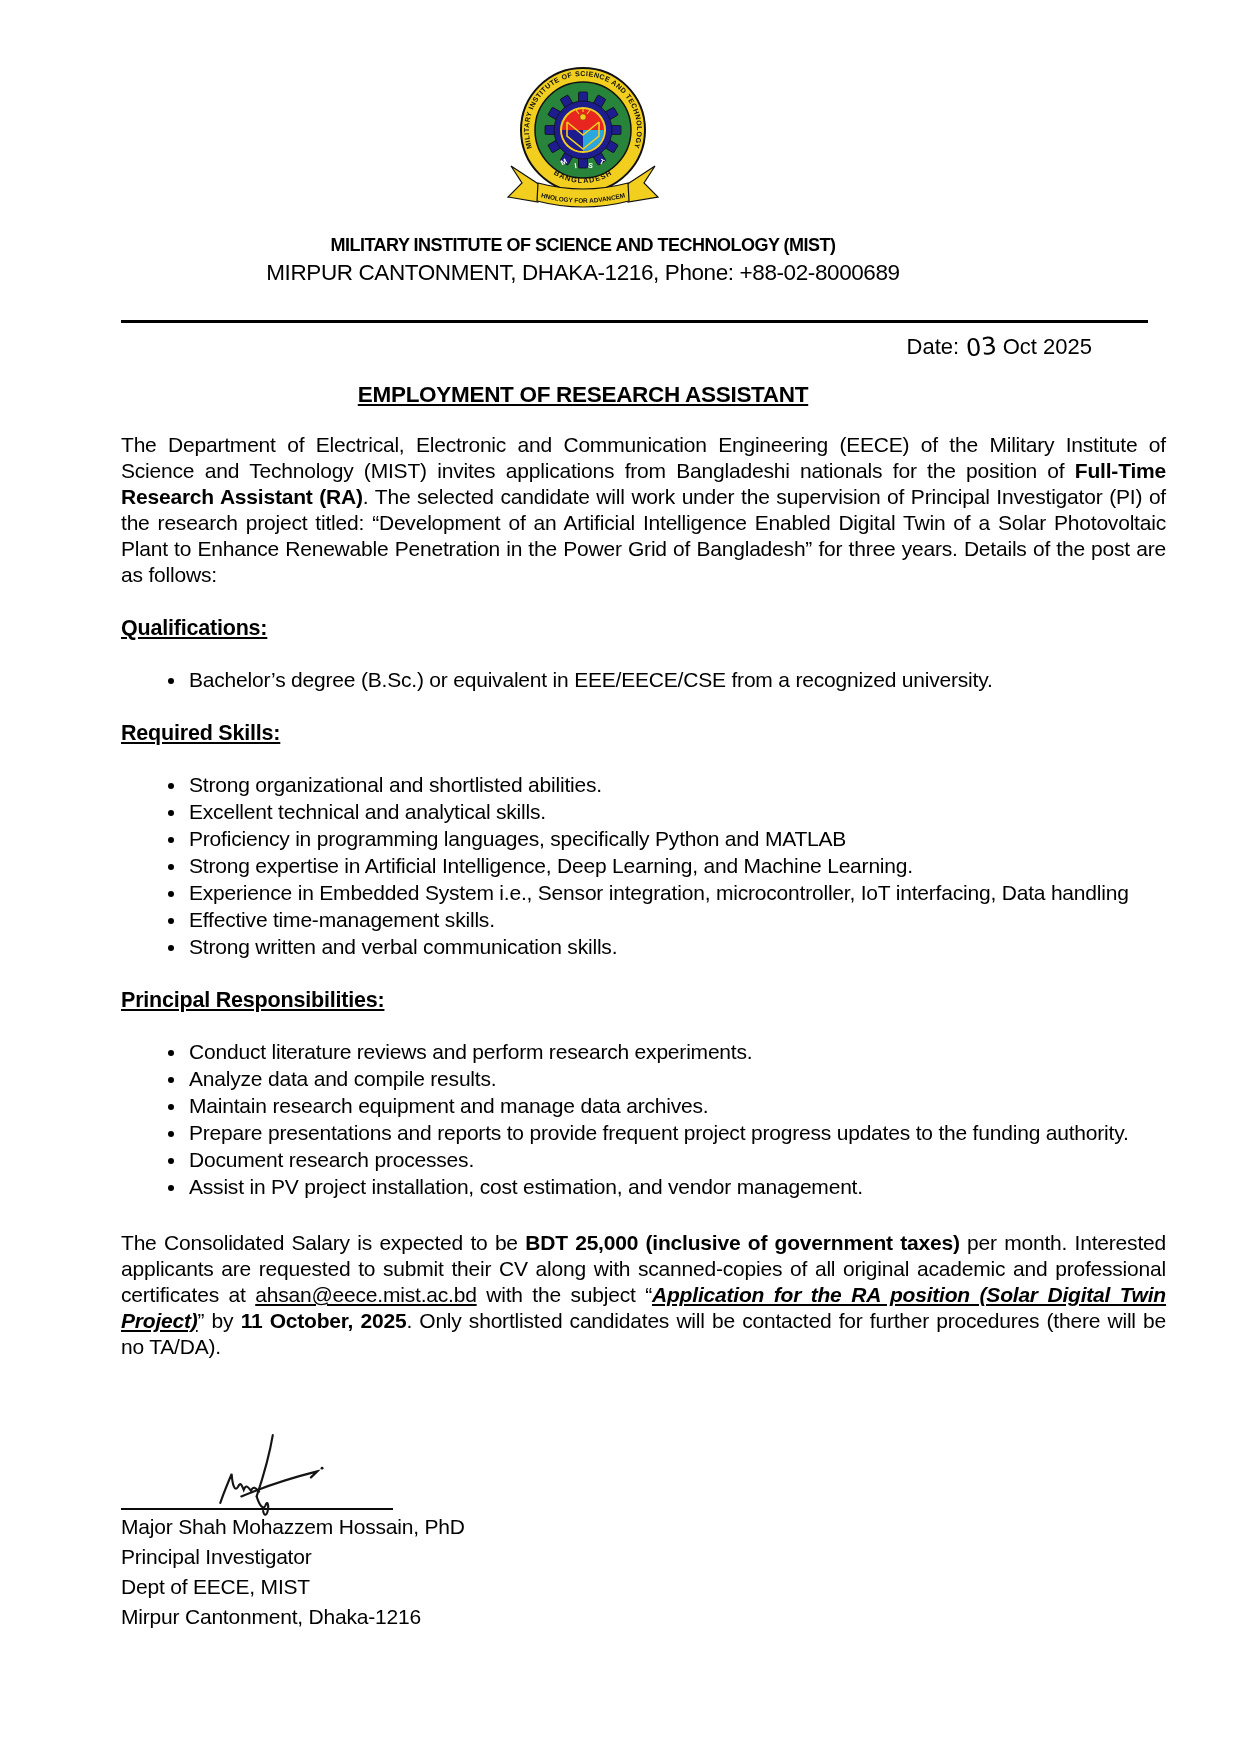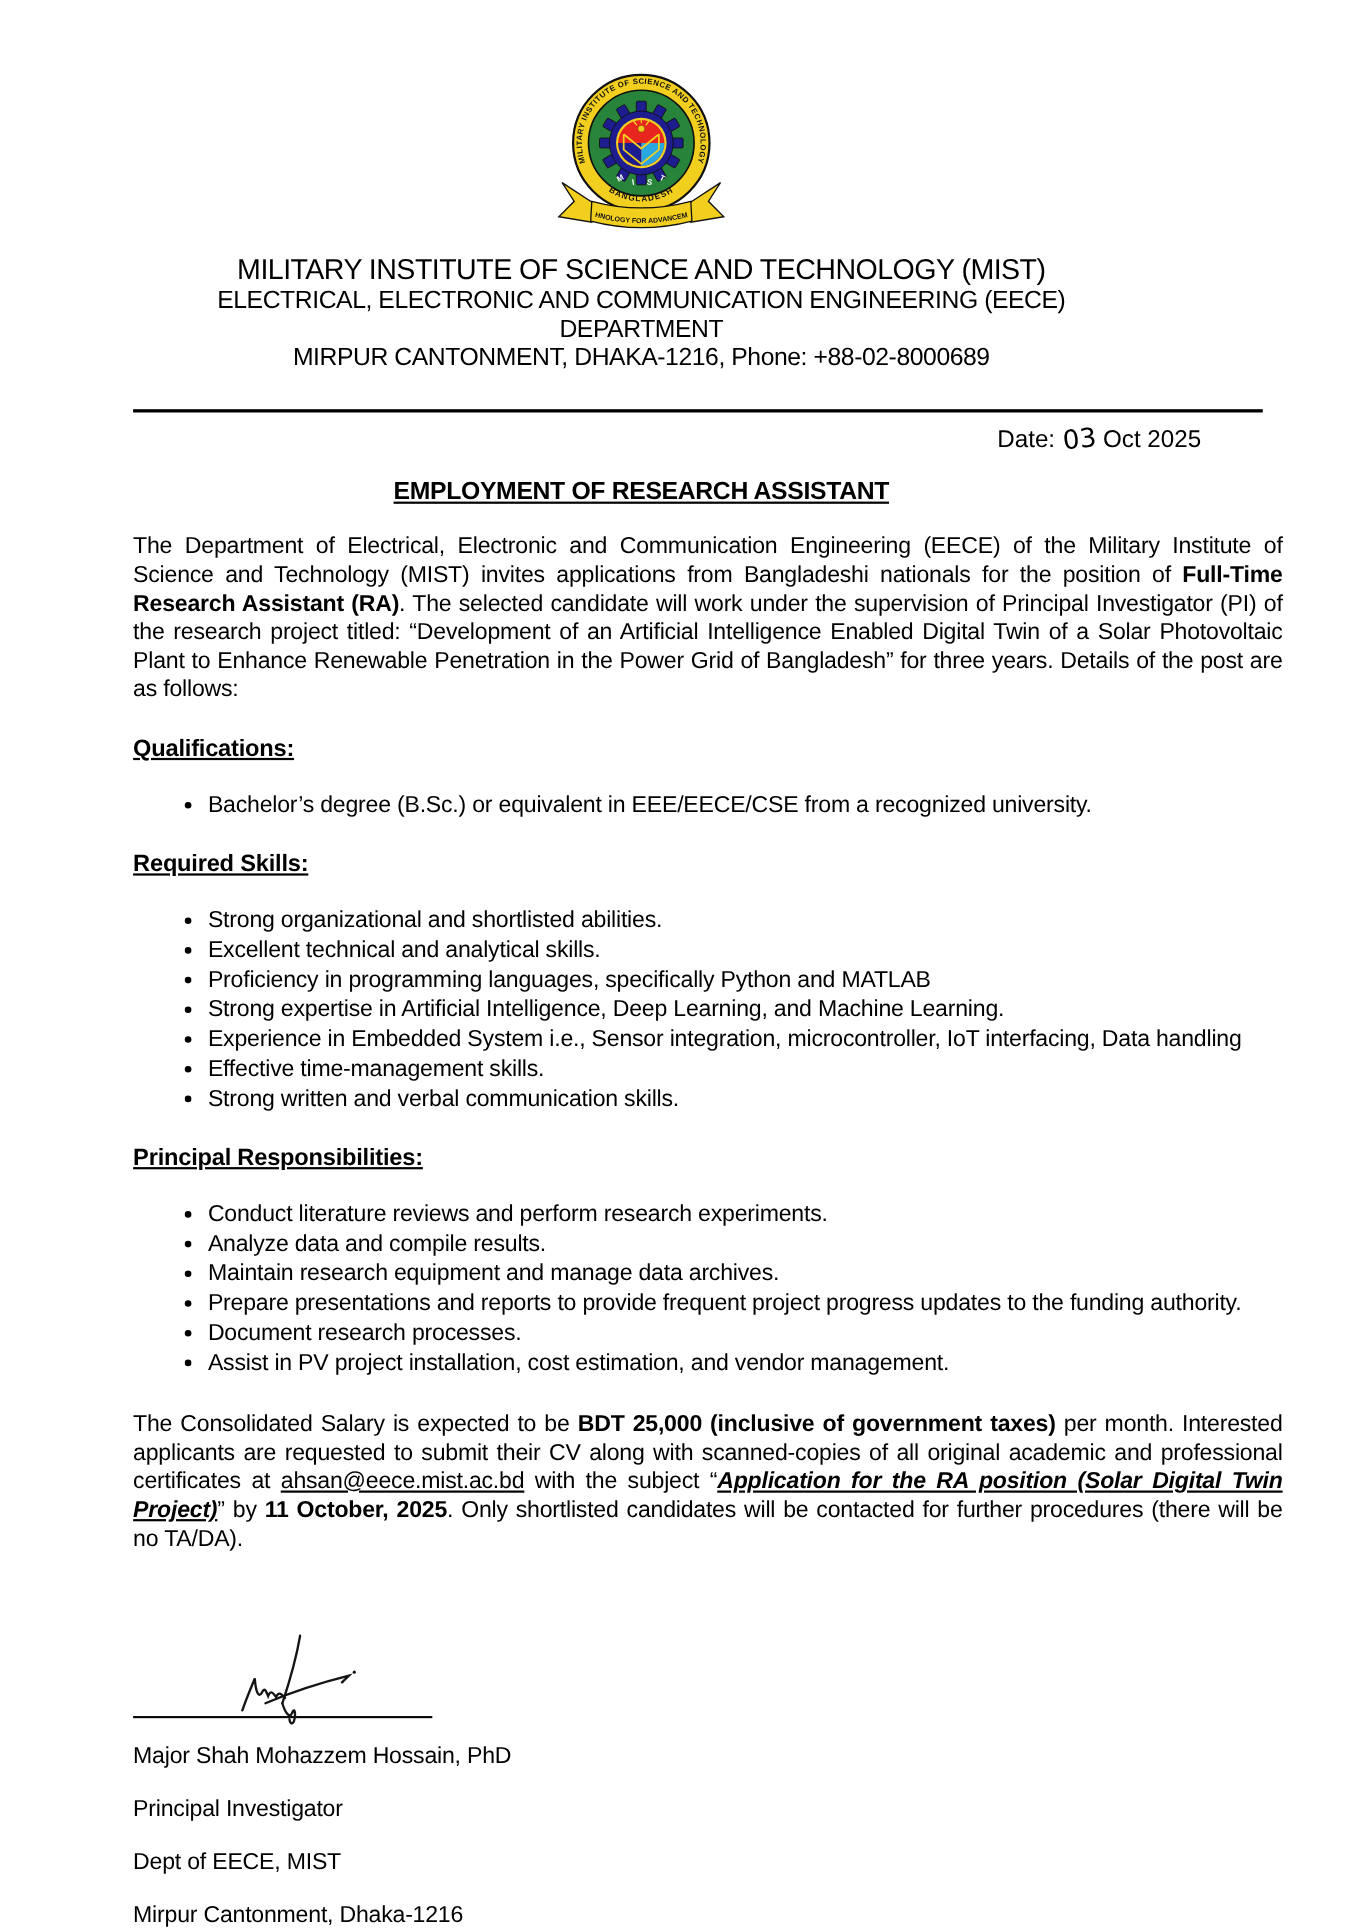--- a/index.html
+++ b/index.html
@@ -5,42 +5,42 @@
   html,body{margin:0;padding:0;}
   body{
     width:1241px;height:1755px;background:#ffffff;color:#000;
     font-family:"Liberation Sans",sans-serif;
     -webkit-font-smoothing:antialiased;overflow:hidden;
   }
   .page{padding:64px 75px 0 121px;box-sizing:border-box;width:1241px;height:1755px;}
   
   .header-zone{width:924px;text-align:center;}
   .logo{display:block;margin:0 auto;}
-  .institute{font-size:26px;font-weight:normal;letter-spacing:-0.5px;line-height:30px;margin-top:6px;}
+  .institute{font-size:18px;font-weight:bold;letter-spacing:-0.5px;line-height:30px;margin-top:6px;}
   .dept,.addr{font-size:22.5px;letter-spacing:-0.4px;line-height:26px;}
   .rule{border:0;border-top:3px solid #000;margin:34px 18px 0 0;}
   .date-line{text-align:right;padding-right:74px;font-size:22px;margin-top:8px;line-height:30px;}
   .hand{display:inline-block;font-family:"DejaVu Sans",sans-serif;font-size:24px;transform:rotate(-6deg) translateY(1px);margin:0 4px 0 7px;}
   .date-rest{margin-left:2px;}
   
   .doc-title-row{width:924px;text-align:center;margin-top:20px;}
   .doc-title{font-size:22.5px;font-weight:bold;text-decoration:underline;letter-spacing:-0.3px;}
   
   .para{font-size:21px;line-height:26px;text-align:justify;letter-spacing:-0.2px;margin-top:24px;}
   .b{font-weight:bold;}
   .u{text-decoration:underline;}
   .biu{font-weight:bold;font-style:italic;text-decoration:underline;}
   .sec-head{font-size:21.5px;font-weight:bold;margin-top:28px;letter-spacing:-0.2px;text-decoration:underline;}
   ul.blist{margin:25px 0 0 0;padding-left:66px;}
   ul.blist li{font-size:21px;line-height:27px;text-align:justify;letter-spacing:-0.2px;padding-left:2px;}
   
   .signature-block{margin-top:30px;}
   .sig-area{position:relative;width:272px;height:118px;border-bottom:2.5px solid #0b0b0b;}
   .sig-area svg{position:absolute;left:46px;bottom:-30px;overflow:visible;}
-  .sig-name{font-size:21px;line-height:27px;margin-top:21px;letter-spacing:-0.2px;}
+  .sig-name{font-size:21px;line-height:27px;margin-top:3px;letter-spacing:-0.2px;}
 </style>
 </head>
 <body>
 
 <div class="page">
 
   <div class="header-zone">
     <svg class="logo" width="192" height="160" viewBox="0 0 190 160">
 
       <circle cx="95" cy="66" r="62" fill="#f2cf1f" stroke="#111" stroke-width="2"></circle>
@@ -97,21 +97,20 @@
         <path d="M 52,121 L 23,102 L 34,119 L 20,133 L 50,138 Z" fill="#f2cf1f" stroke="#111" stroke-width="1.2"></path>
         <path d="M 138,121 L 167,102 L 156,119 L 170,133 L 140,138 Z" fill="#f2cf1f" stroke="#111" stroke-width="1.2"></path>
         <path d="M 50,119 Q 95,131 140,119 L 141,137 Q 95,149 49,137 Z" fill="#f2cf1f" stroke="#111" stroke-width="1.2"></path>
         <text font-size="6.4" font-weight="bold" fill="#111" font-family="Liberation Sans, sans-serif">
           <textPath href="#bannerArc" startOffset="50%" text-anchor="middle">TECHNOLOGY FOR ADVANCEMENT</textPath>
         </text>
       </g>
     </svg>
 
     <div class="institute">MILITARY INSTITUTE OF SCIENCE AND TECHNOLOGY (MIST)</div>
-    <div class="dept">ELECTRICAL, ELECTRONIC AND COMMUNICATION ENGINEERING (EECE) DEPARTMENT</div>
     <div class="addr">MIRPUR CANTONMENT, DHAKA-1216, Phone: +88-02-8000689</div>
   </div>
 
   <hr class="rule">
 
   <div class="date-line">
     <span>Date:</span><span class="hand">03</span><span class="date-rest">Oct 2025</span>
   </div>
 
   <div class="doc-title-row">

